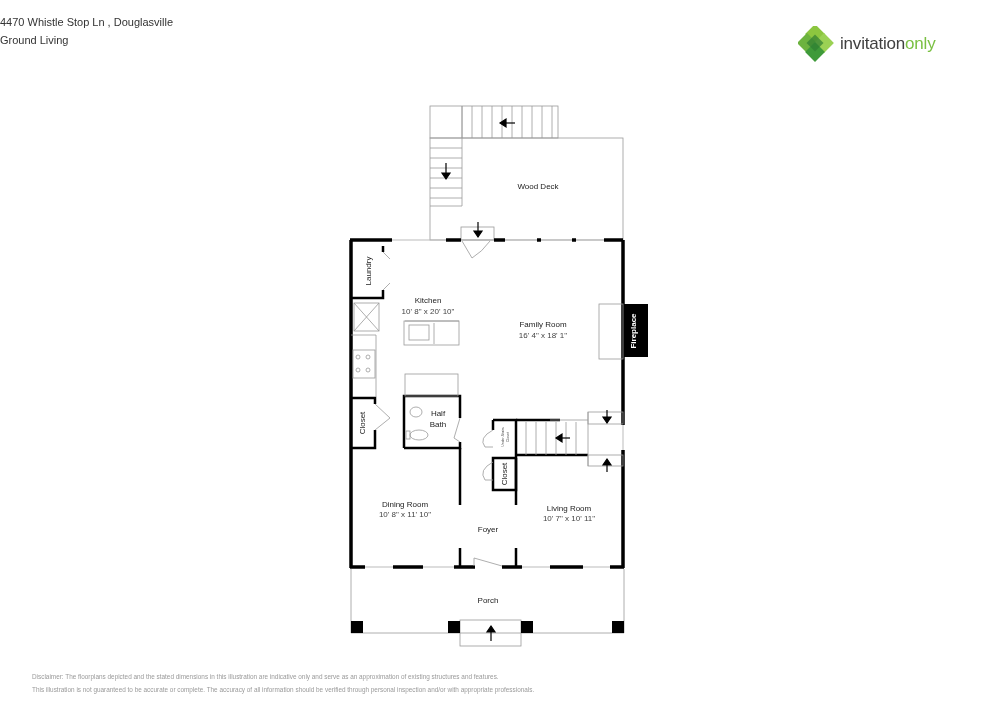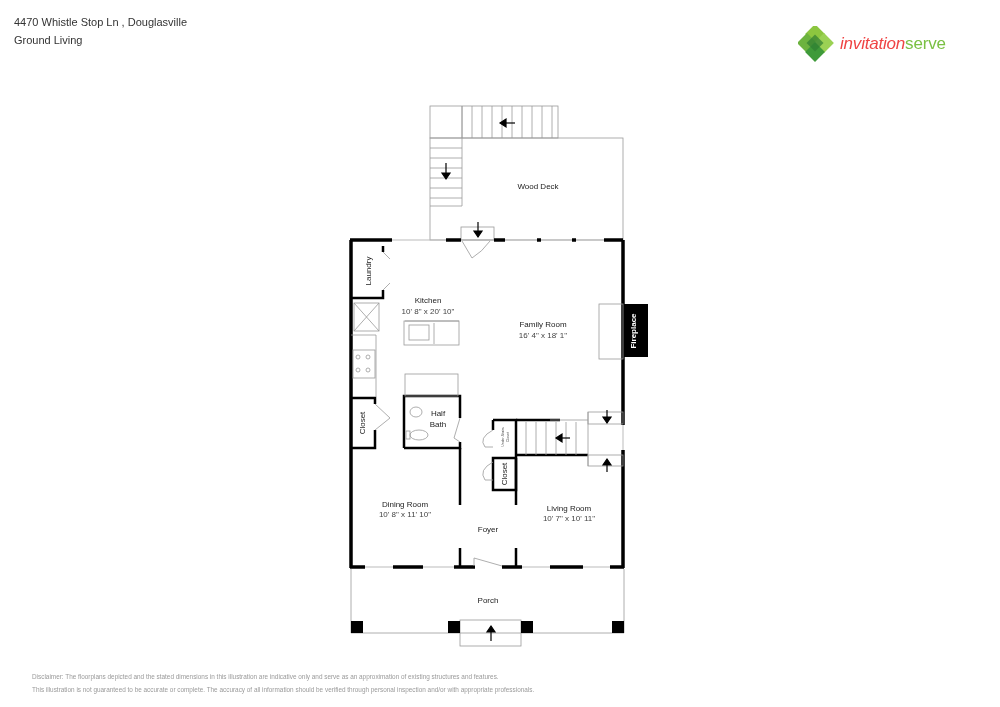--- a/index.html
+++ b/index.html
@@ -1,22 +1,22 @@
 <!DOCTYPE html>
 <html><head>
 <meta charset="utf-8">
 <style>
   html, body { margin: 0; padding: 0; background: #ffffff; }
   body { width: 1000px; height: 707px; position: relative; overflow: hidden; font-family: "Liberation Sans", sans-serif; color: #222; }
-  .hdr { position: absolute; left: 14px; font-size: 11px; color: #333; }
+  .hdr { position: absolute; left: 0; font-size: 11px; color: #333; }
   #addr { top: 16px; }
   #floor { top: 34px; }
   .logo { position: absolute; left: 798px; top: 26px; display: flex; align-items: center; }
   .logo-text { font-size: 17px; letter-spacing: -0.2px; margin-left: 6px; }
-  .logo-text .a { color: #ef4444; font-style: italic; }
+  .logo-text .a { color: #404040; }
   .logo-text .b { color: #7ac043; }
   .disclaimer { position: absolute; left: 32px; font-size: 6.4px; color: #9a9a9a; }
   #disc1 { top: 673px; }
   #disc2 { top: 686px; }
   svg.plan { position: absolute; left: 0; top: 0; }
   .rlabel { font-family: "Liberation Sans", sans-serif; font-size: 8px; fill: #222; }
   .rdim { font-family: "Liberation Sans", sans-serif; font-size: 8px; fill: #444; }
 </style>
 </head>
 <body>
@@ -25,21 +25,21 @@
 <div class="hdr" id="floor">Ground Living</div>
 
 <div class="logo">
   <svg width="36" height="36" viewBox="0 0 36 36">
     <rect x="10" y="1" width="14" height="14" transform="rotate(45 17 8)" fill="#8cc63f"></rect>
     <rect x="2" y="10" width="14" height="14" transform="rotate(45 9 17)" fill="#6db33f"></rect>
     <rect x="19" y="10" width="14" height="14" transform="rotate(45 26 17)" fill="#9bd154"></rect>
     <rect x="10" y="19" width="14" height="14" transform="rotate(45 17 26)" fill="#3f9a3a"></rect>
     <rect x="11" y="11" width="12" height="12" transform="rotate(45 17 17)" fill="#2f7d32" opacity="0.7"></rect>
   </svg>
-  <div class="logo-text"><span class="a">invitation</span><span class="b">serve</span></div>
+  <div class="logo-text"><span class="a">invitation</span><span class="b">only</span></div>
 </div>
 
 <svg class="plan" width="1000" height="707" viewBox="0 0 1000 707">
 
   <g fill="none" stroke="#999" stroke-width="0.8">
     <rect x="430" y="138" width="193" height="102"></rect>
     <rect x="430" y="106" width="128" height="32"></rect>
     <line x1="462" y1="106" x2="462" y2="138"></line>
     <line x1="472" y1="106" x2="472" y2="138"></line>
     <line x1="482" y1="106" x2="482" y2="138"></line>

